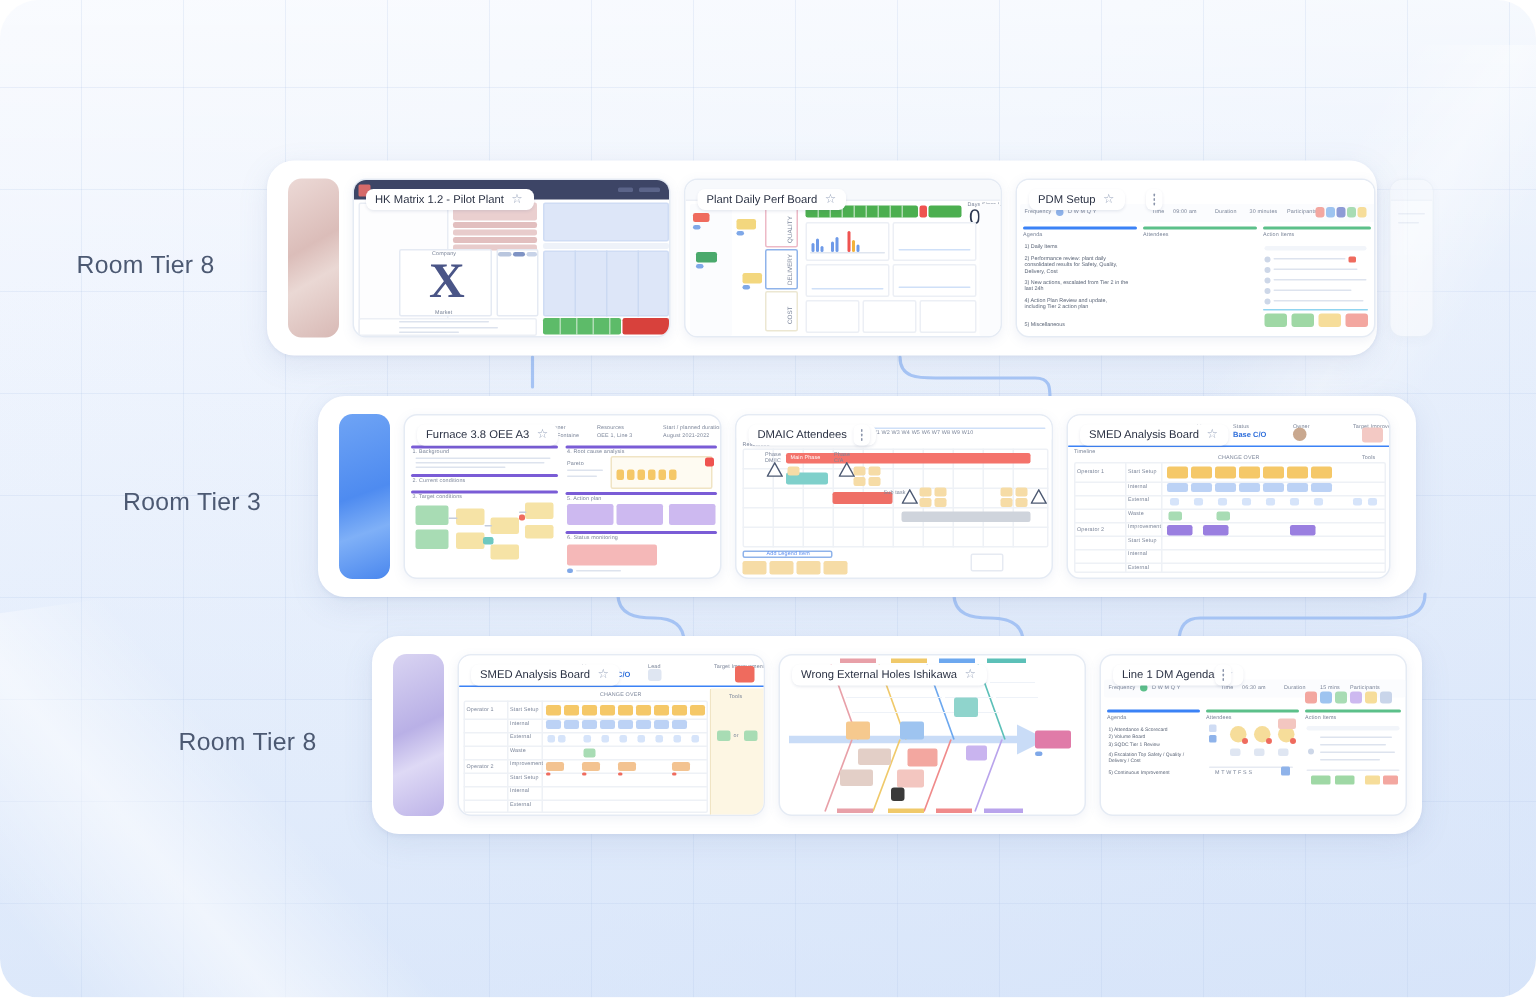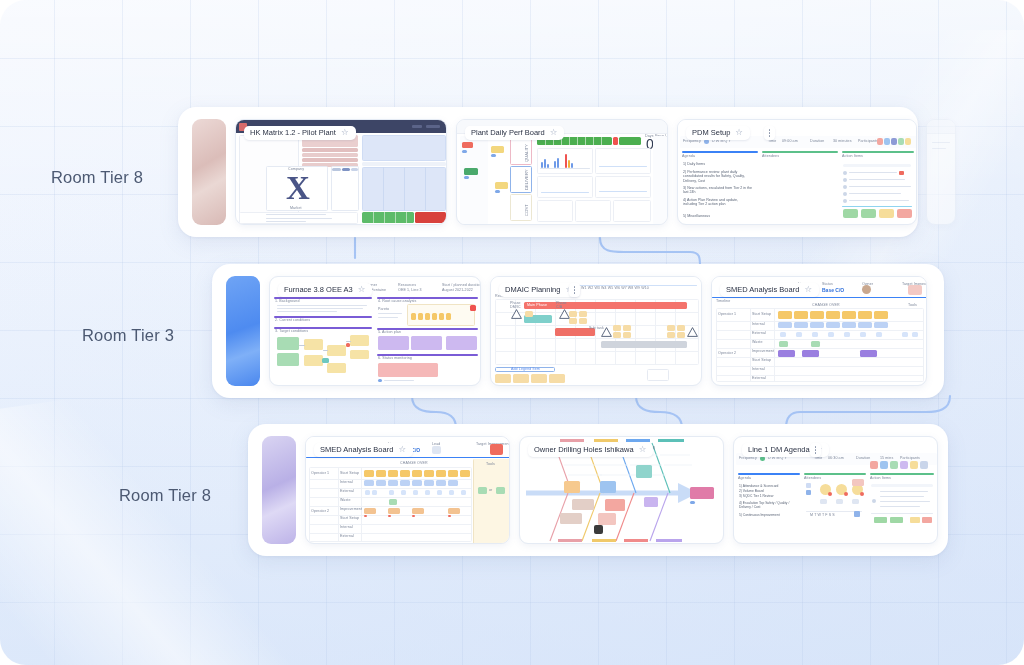--- a/index.html
+++ b/index.html
@@ -425,21 +425,21 @@
 
         <div class="blk" style="left:4px;top:90px;width:60px;height:5px;background:#fff;border:1px solid #8fb3ea;"></div>
         <div class="lbl" style="left:20px;top:90px;color:#5b8def;">Add Legend Item</div>
         <div class="blk" style="left:4px;top:97px;width:16px;height:9px;background:#f6dca6;"></div>
         <div class="blk" style="left:22px;top:97px;width:16px;height:9px;background:#f6dca6;"></div>
         <div class="blk" style="left:40px;top:97px;width:16px;height:9px;background:#f6dca6;"></div>
         <div class="blk" style="left:58px;top:97px;width:16px;height:9px;background:#f6dca6;"></div>
         <div class="blk" style="left:156px;top:92px;width:22px;height:12px;background:#fff;border:1px solid #e6eaf2;"></div>
       </div>
       <div class="cap">
-        <span>DMAIC Planning</span>
+        <span>DMAIC Attendees</span>
         <span class="star">☆</span>
       </div>
       <div class="kebab" style="left:78px;">
           <i></i>
           <i></i>
           <i></i>
         </div>
     </div>
 
     <div class="card" style="width:216px;height:110px;">
@@ -651,21 +651,21 @@
         <div class="blk" style="left:52px;top:62px;width:22px;height:11px;background:#e3cfc7;"></div>
         <div class="blk" style="left:40px;top:76px;width:22px;height:11px;background:#e3cfc7;"></div>
         <div class="blk" style="left:85px;top:62px;width:20px;height:12px;background:#f3a7a0;"></div>
         <div class="blk" style="left:78px;top:76px;width:18px;height:12px;background:#f3c6c0;"></div>
         <div class="blk" style="left:170px;top:50px;width:24px;height:12px;background:#e07ba8;"></div>
         <div class="blk" style="left:170px;top:64px;width:5px;height:3px;background:#7fa8e8;"></div>
         <div class="blk" style="left:74px;top:88px;width:9px;height:9px;border-radius:2px;background:#3a3a3a;"></div>
         <div class="lbl" style="left:170px;top:64px;color:#9aa6bd;"></div>
       </div>
       <div class="cap">
-        <span>Owner Drilling Holes Ishikawa</span>
+        <span>Wrong External Holes Ishikawa</span>
         <span class="star">☆</span>
       </div>
       <div style="position:absolute;z-index:8;left:98px;top:9px;font-size:3.6px;color:#4b5costed;color:#5b6577;">Ishikawa Diagram (6M)</div>
     </div>
 
     <div class="card" style="width:205px;height:108px;">
       <div class="card-inner">
         <div class="blk" style="left:2px;top:16px;width:201px;height:12px;background:#fbfcfe;"></div>
         <div class="lbl" style="left:5px;top:19px;">Frequency</div>
         <div class="blk" style="left:26px;top:19px;width:5px;height:5px;border-radius:50%;background:#5cc08a;"></div>

